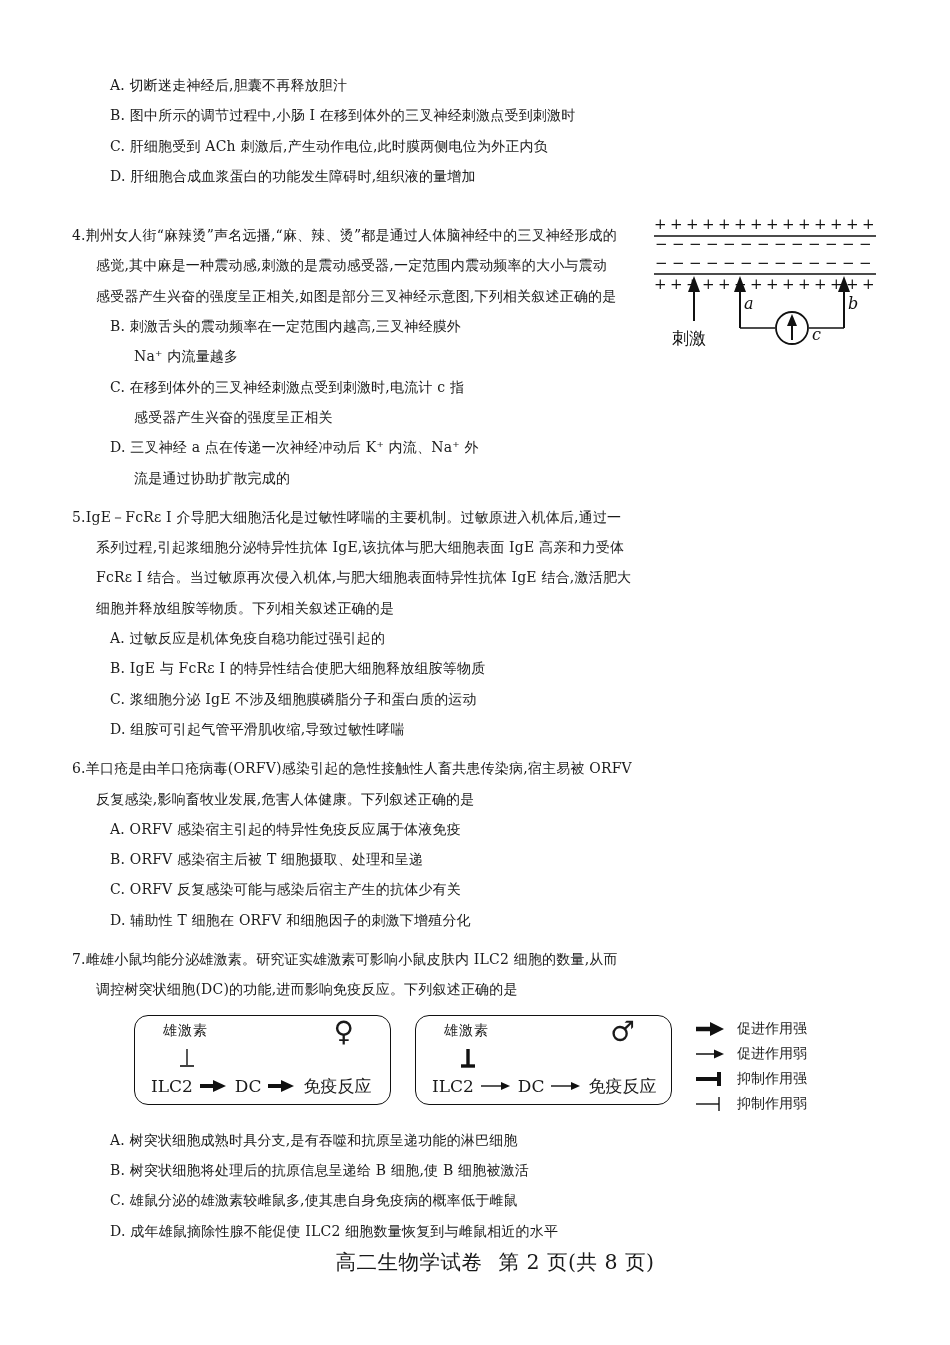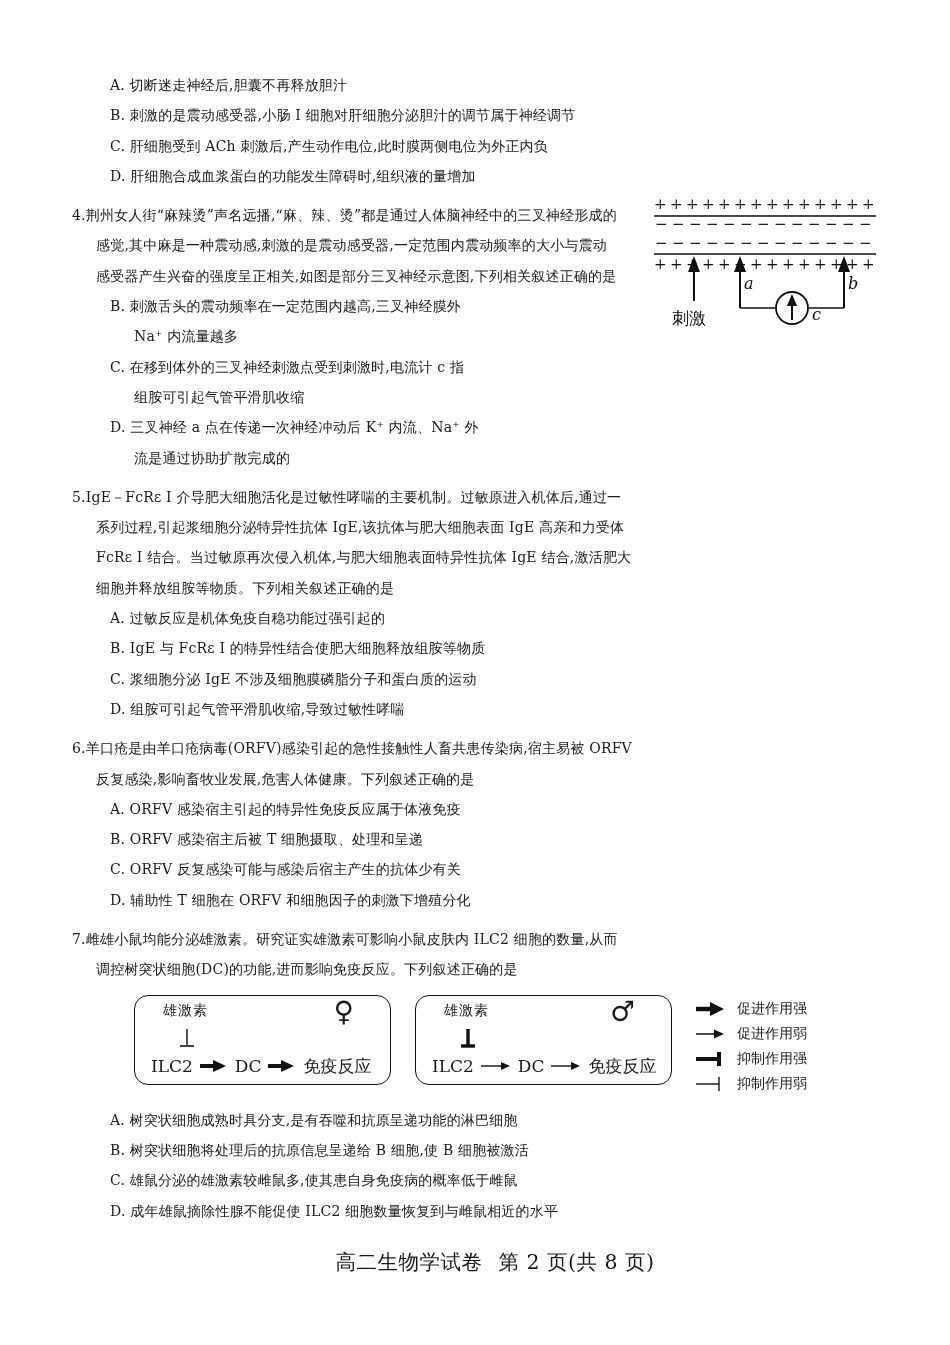--- a/index.html
+++ b/index.html
@@ -41,21 +41,21 @@
     padding-left: 24px;
   }
   .q-num {
     display: inline-block;
   }
 
   
   .qgap { height: 9px; }
 
   
-  .q4wrap { position: relative; }
+  .q4wrap { position: relative; margin-top: 20px; }
   .nerve-fig {
     position: absolute;
     left: 580px;
     top: -4px;
     width: 228px;
     height: 140px;
   }
   .nerve-fig svg { display:block; }
 
   
@@ -138,41 +138,41 @@
   }
   .footer .sp { display: inline-block; width: 16px; }
 </style>
 </head>
 <body>
 
 <div class="page">
 
   <div>
     <div class="line opt">A. 切断迷走神经后,胆囊不再释放胆汁</div>
-    <div class="line opt">B. 刺激的是震动感受器,小肠 I 细胞对肝细胞分泌胆汁的调节属于神经调节</div>
+    <div class="line opt">B. 图中所示的调节过程中,小肠 I 在移到体外的三叉神经刺激点受到刺激时</div>
     <div class="line opt">C. 肝细胞受到 ACh 刺激后,产生动作电位,此时膜两侧电位为外正内负</div>
     <div class="line opt">D. 肝细胞合成血浆蛋白的功能发生障碍时,组织液的量增加</div>
   </div>
 
   <div class="qgap"></div>
 
   <div class="q4wrap">
 
     <div class="line">
       <span class="q-num">4.</span><span>荆州女人街“麻辣烫”声名远播,“麻、辣、烫”都是通过人体脑神经中的三叉神经形成的</span>
     </div>
     <div class="line q-body">感觉,其中麻是一种震动感,刺激的是震动感受器,一定范围内震动频率的大小与震动</div>
     <div class="line q-body">感受器产生兴奋的强度呈正相关,如图是部分三叉神经示意图,下列相关叙述正确的是</div>
 
 
     <div class="line opt">B. 刺激舌头的震动频率在一定范围内越高,三叉神经膜外</div>
     <div class="line opt-cont">Na⁺ 内流量越多</div>
 
     <div class="line opt">C. 在移到体外的三叉神经刺激点受到刺激时,电流计 c 指</div>
-    <div class="line opt-cont">组胺可引起气管平滑肌收缩</div>
+    <div class="line opt-cont">感受器产生兴奋的强度呈正相关</div>
 
     <div class="line opt">D. 三叉神经 a 点在传递一次神经冲动后 K⁺ 内流、Na⁺ 外</div>
     <div class="line opt-cont">流是通过协助扩散完成的</div>
 
     <div class="nerve-fig">
       <svg width="228" height="140" viewBox="0 0 228 140" xmlns="http://www.w3.org/2000/svg">
         <g stroke="#111" fill="#111" font-family="DejaVu Serif, serif">
 
           <g font-size="15" stroke="none">
             <text x="2" y="13">+</text>

